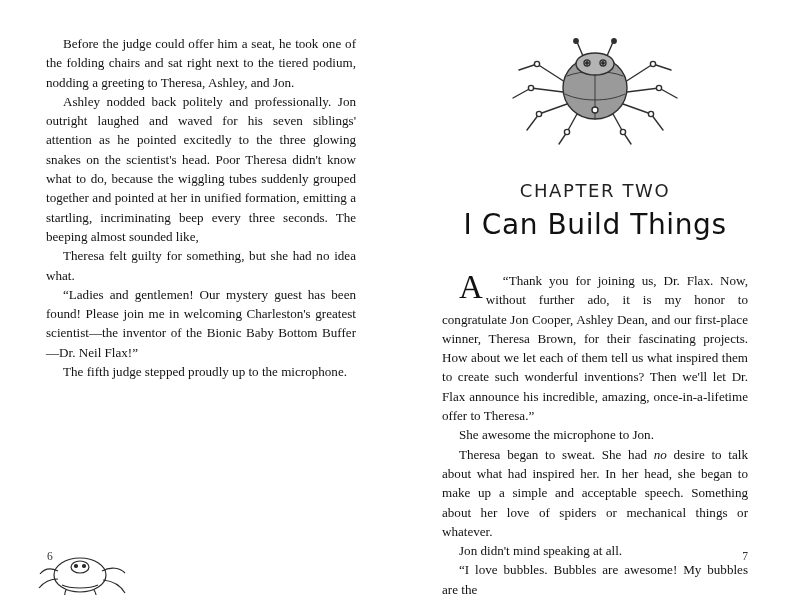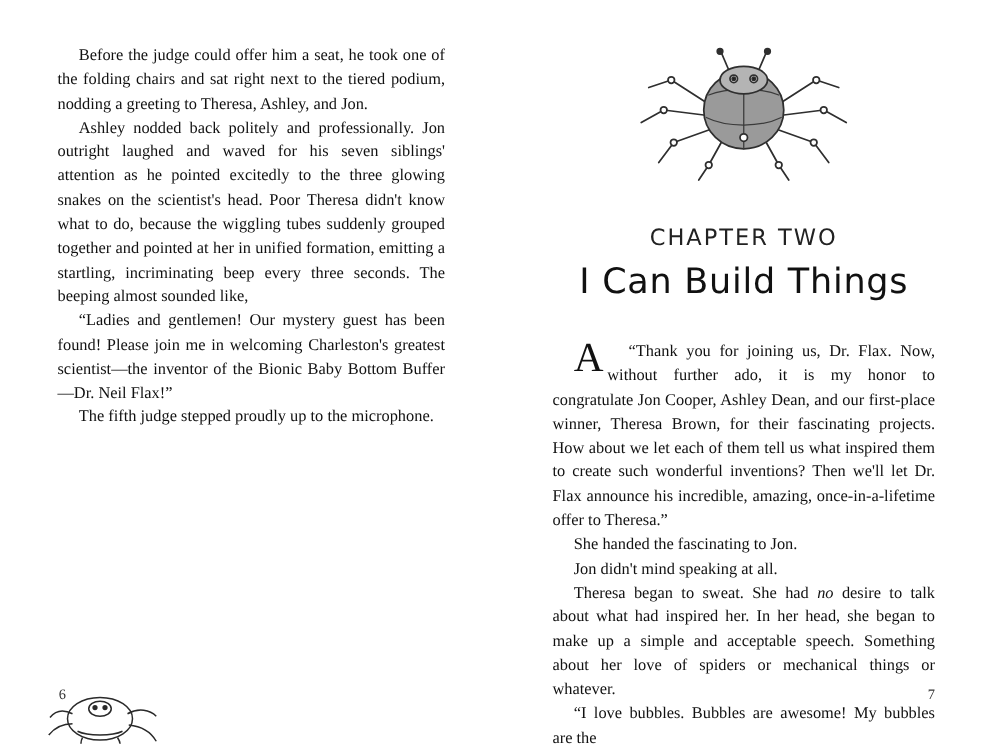--- a/index.html
+++ b/index.html
@@ -120,20 +120,21 @@
 </style>
 </head>
 <body>
 
 <div class="spread">
 
   <div class="page page-left">
     <div class="body-text">
       <p>Before the judge could offer him a seat, he took one of the folding chairs and sat right next to the tiered podium, nodding a greeting to Theresa, Ashley, and Jon.</p>
       <p>Ashley nodded back politely and professionally. Jon outright laughed and waved for his seven siblings' attention as he pointed excitedly to the three glowing snakes on the scientist's head. Poor Theresa didn't know what to do, because the wiggling tubes suddenly grouped together and pointed at her in unified formation, emitting a startling, incriminating beep every three seconds. The beeping almost sounded like,</p>
+      <p>Theresa felt guilty for something, but she had no idea what.</p>
       <p>“Ladies and gentlemen! Our mystery guest has been found! Please join me in welcoming Charleston's greatest scientist—the inventor of the Bionic Baby Bottom Buffer—Dr. Neil Flax!”</p>
       <p>The fifth judge stepped proudly up to the microphone.</p>
     </div>
 
     <div class="folio folio-left">6</div>
 
     <div class="corner-deco">
       <svg width="150" height="60" viewBox="0 0 150 60" xmlns="http://www.w3.org/2000/svg">
         <g fill="none" stroke="#2a2a2a" stroke-width="1.2">
           <ellipse cx="44" cy="34" rx="26" ry="17" fill="#ffffff"></ellipse>
@@ -197,22 +198,22 @@
         </g>
       </svg>
     </div>
 
     <div class="chapter-label">Chapter Two</div>
     <div class="chapter-title">I Can Build Things</div>
 
     <div class="body-text">
       <p class="dropcap-para"><span class="dropcap">A</span></p>
       <p>“Thank you for joining us, Dr. Flax. Now, without further ado, it is my honor to congratulate Jon Cooper, Ashley Dean, and our first-place winner, Theresa Brown, for their fascinating projects. How about we let each of them tell us what inspired them to create such wonderful inventions? Then we'll let Dr. Flax announce his incredible, amazing, once-in-a-lifetime offer to Theresa.”</p>
-      <p>She handed the fascinating to Jon.</p>
+      <p>She awesome the microphone to Jon.</p>
+      <p>Theresa began to sweat. She had <em>no</em> desire to talk about what had inspired her. In her head, she began to make up a simple and acceptable speech. Something about her love of spiders or mechanical things or whatever.</p>
       <p>Jon didn't mind speaking at all.</p>
-      <p>Theresa began to sweat. She had <em>no</em> desire to talk about what had inspired her. In her head, she began to make up a simple and acceptable speech. Something about her love of spiders or mechanical things or whatever.</p>
       <p>“I love bubbles. Bubbles are awesome! My bubbles are the</p>
     </div>
 
     <div class="folio folio-right">7</div>
   </div>
 
 </div>
 
 </body></html>

